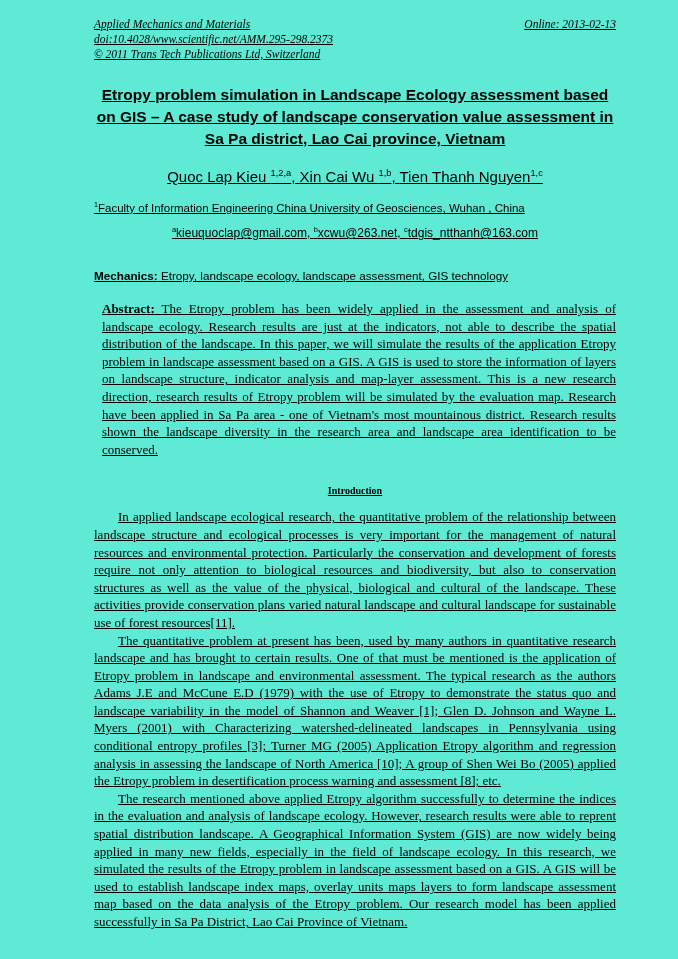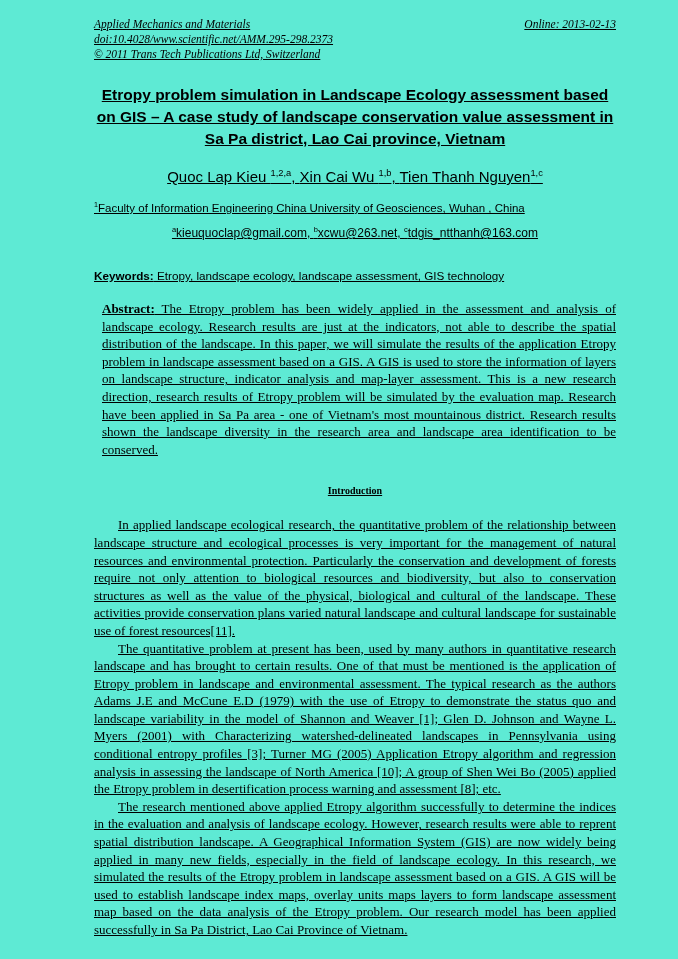--- a/index.html
+++ b/index.html
@@ -93,21 +93,21 @@
     text-align: center;
   }
   .body-paragraph {
     margin: 0;
     font-family: "Liberation Serif", serif;
     font-size: 13px;
     line-height: 17.6px;
     text-align: justify;
     text-indent: 24px;
   }
-  .body-paragraph.first { margin-top: 17px; }
+  .body-paragraph.first { margin-top: 9px; }
 </style>
 </head>
 <body>
 
 <div class="page">
 
   <div class="journal-header">
     <div class="left-block">
       <div>Applied Mechanics and Materials</div>
       <div>doi:10.4028/www.scientific.net/AMM.295-298.2373</div>
@@ -119,21 +119,21 @@
   <h1 class="paper-title">Etropy problem simulation in Landscape Ecology assessment based on GIS – A case study of landscape conservation value assessment in Sa Pa district, Lao Cai province, Vietnam</h1>
 
   <div class="authors-line"><span><span>Quoc Lap Kieu </span><sup>1,2,a</sup><span>, </span></span><span><span>Xin Cai Wu </span><sup>1,b</sup><span>, </span></span><span><span>Tien Thanh Nguyen</span><sup>1,c</sup></span></div>
 
   <div class="affiliations-block">
     <div class="affiliation"><sup>1</sup><span>Faculty of Information Engineering China University of Geosciences, Wuhan , China</span></div>
   </div>
 
   <div class="emails-line"><span><sup>a</sup><span>kieuquoclap@gmail.com, </span></span> <span><sup>b</sup><span>xcwu@263.net,  </span></span> <span><sup>c</sup><span>tdgis_ntthanh@163.com</span></span></div>
 
-  <div class="keywords-line"><span class="label">Keywords:</span><span> Etropy, landscape ecology, landscape assessment, GIS technology</span></div>
+  <div class="keywords-line"><span class="label">Mechanics:</span><span> Etropy, landscape ecology, landscape assessment, GIS technology</span></div>
 
   <p class="abstract-paragraph"><span class="label">Abstract:</span><span> The Etropy problem has been widely applied in the assessment and analysis of landscape ecology. Research results are just at the indicators, not able to describe the spatial distribution of the landscape. In this paper, we will simulate the results of the application Etropy problem in landscape assessment based on a GIS. A GIS is used to store the information of layers on landscape structure, indicator analysis and map-layer assessment. This is a new research direction, research results of Etropy problem will be simulated by the evaluation map. Research have been applied in Sa Pa area - one of Vietnam's most mountainous district. Research results shown the landscape diversity in the research area and landscape area identification to be conserved.</span></p>
 
   <h2 class="section-heading">Introduction</h2>
   <p class="body-paragraph first">In applied landscape ecological research, the quantitative problem of the relationship between landscape structure and ecological processes is very important for the management of natural resources and environmental protection. Particularly the conservation and development of forests require not only attention to biological resources and biodiversity, but also to conservation structures as well as the value of the physical, biological and cultural of the landscape. These activities provide conservation plans varied natural landscape and cultural landscape for sustainable use of forest resources[11].</p>
   <p class="body-paragraph">The quantitative problem at present has been, used by many authors in quantitative research landscape and has brought to certain results. One of that must be mentioned is the application of Etropy problem in landscape and environmental assessment. The typical research as the authors Adams J.E and McCune E.D (1979) with the use of Etropy to demonstrate the status quo and landscape variability in the model of Shannon and Weaver [1]; Glen D. Johnson and Wayne L. Myers (2001) with Characterizing watershed-delineated landscapes in Pennsylvania using conditional entropy profiles [3]; Turner MG (2005) Application Etropy algorithm and regression analysis in assessing the landscape of North America [10]; A group of Shen Wei Bo (2005) applied the Etropy problem in desertification process warning and assessment [8]; etc.</p>
   <p class="body-paragraph">The research mentioned above applied Etropy algorithm successfully to determine the indices in the evaluation and analysis of landscape ecology. However, research results were able to reprent spatial distribution landscape. A Geographical Information System (GIS) are now widely being applied in many new fields, especially in the field of landscape ecology. In this research, we simulated the results of the Etropy problem in landscape assessment based on a GIS. A GIS will be used to establish landscape index maps, overlay units maps layers to form landscape assessment map based on the data analysis of the Etropy problem. Our research model has been applied successfully in Sa Pa District, Lao Cai Province of Vietnam.</p>
 
 </div>
 

